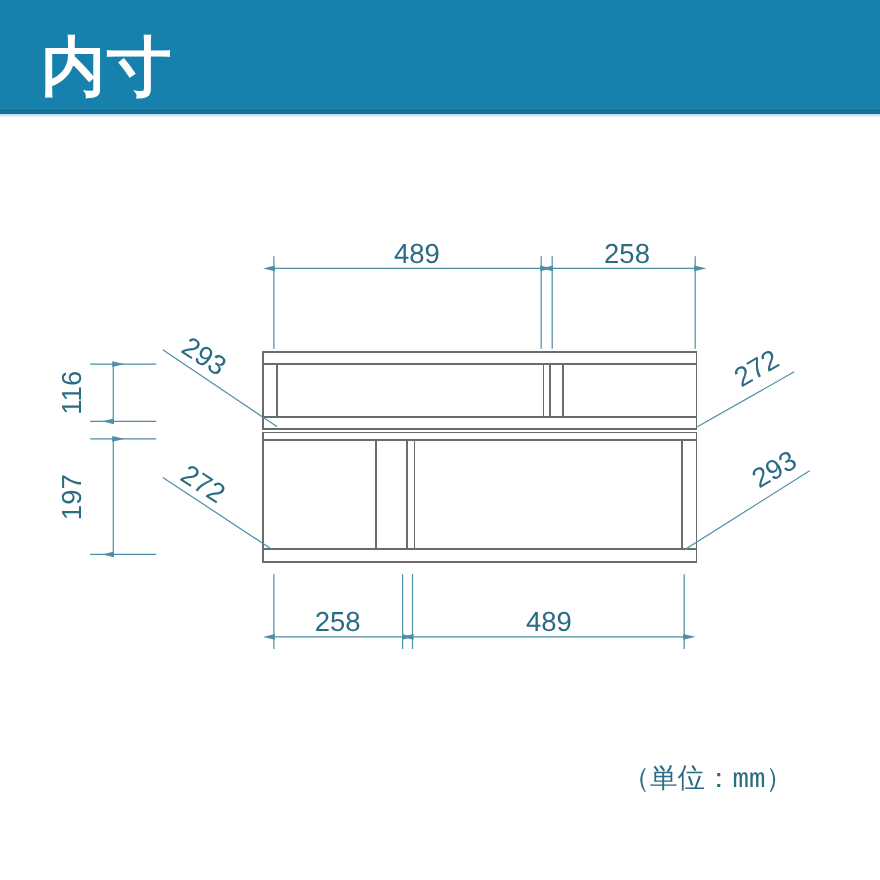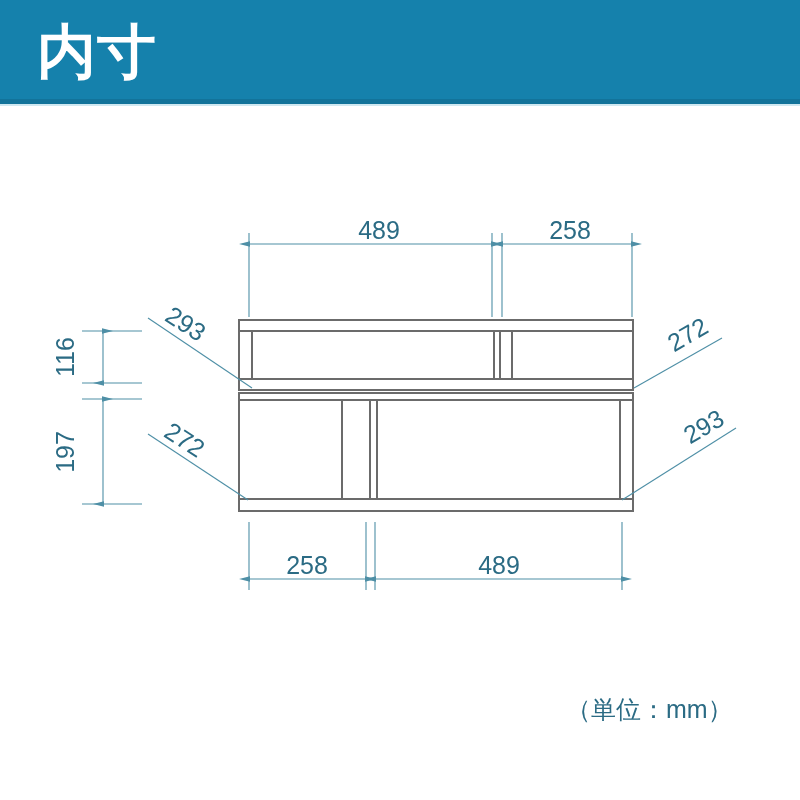--- a/index.html
+++ b/index.html
@@ -43,49 +43,49 @@
     position: absolute;
     left: 0;
     top: 104px;
     width: 800px;
     height: 2px;
     background: #cfe8f1;
   }
   .header-title {
     position: absolute;
     left: 37px;
-    top: 16px;
+    top: 30px;
     font-size: 59px;
     line-height: 72px;
     font-weight: bold;
     color: #ffffff;
     letter-spacing: 1px;
     white-space: nowrap;
-    font-family: Liberation Sans, sans-serif;
+    font-family: Liberation Mono, monospace;
   }
 
   
   #drawing {
     position: absolute;
     left: 0;
     top: 0;
     width: 800px;
     height: 800px;
   }
 
   
   .unit-note {
     position: absolute;
     left: 566px;
     top: 693px;
     font-size: 25px;
     line-height: 32px;
     color: #2b6b84;
     white-space: nowrap;
-    font-family: Liberation Sans, sans-serif;
+    font-family: Liberation Mono, monospace;
   }
 </style>
 </head>
 <body>
 
 <div id="page">
 
   <div class="header-band"></div>
   <div class="header-band-shadow"></div>
   <div class="header-band-underline"></div>

